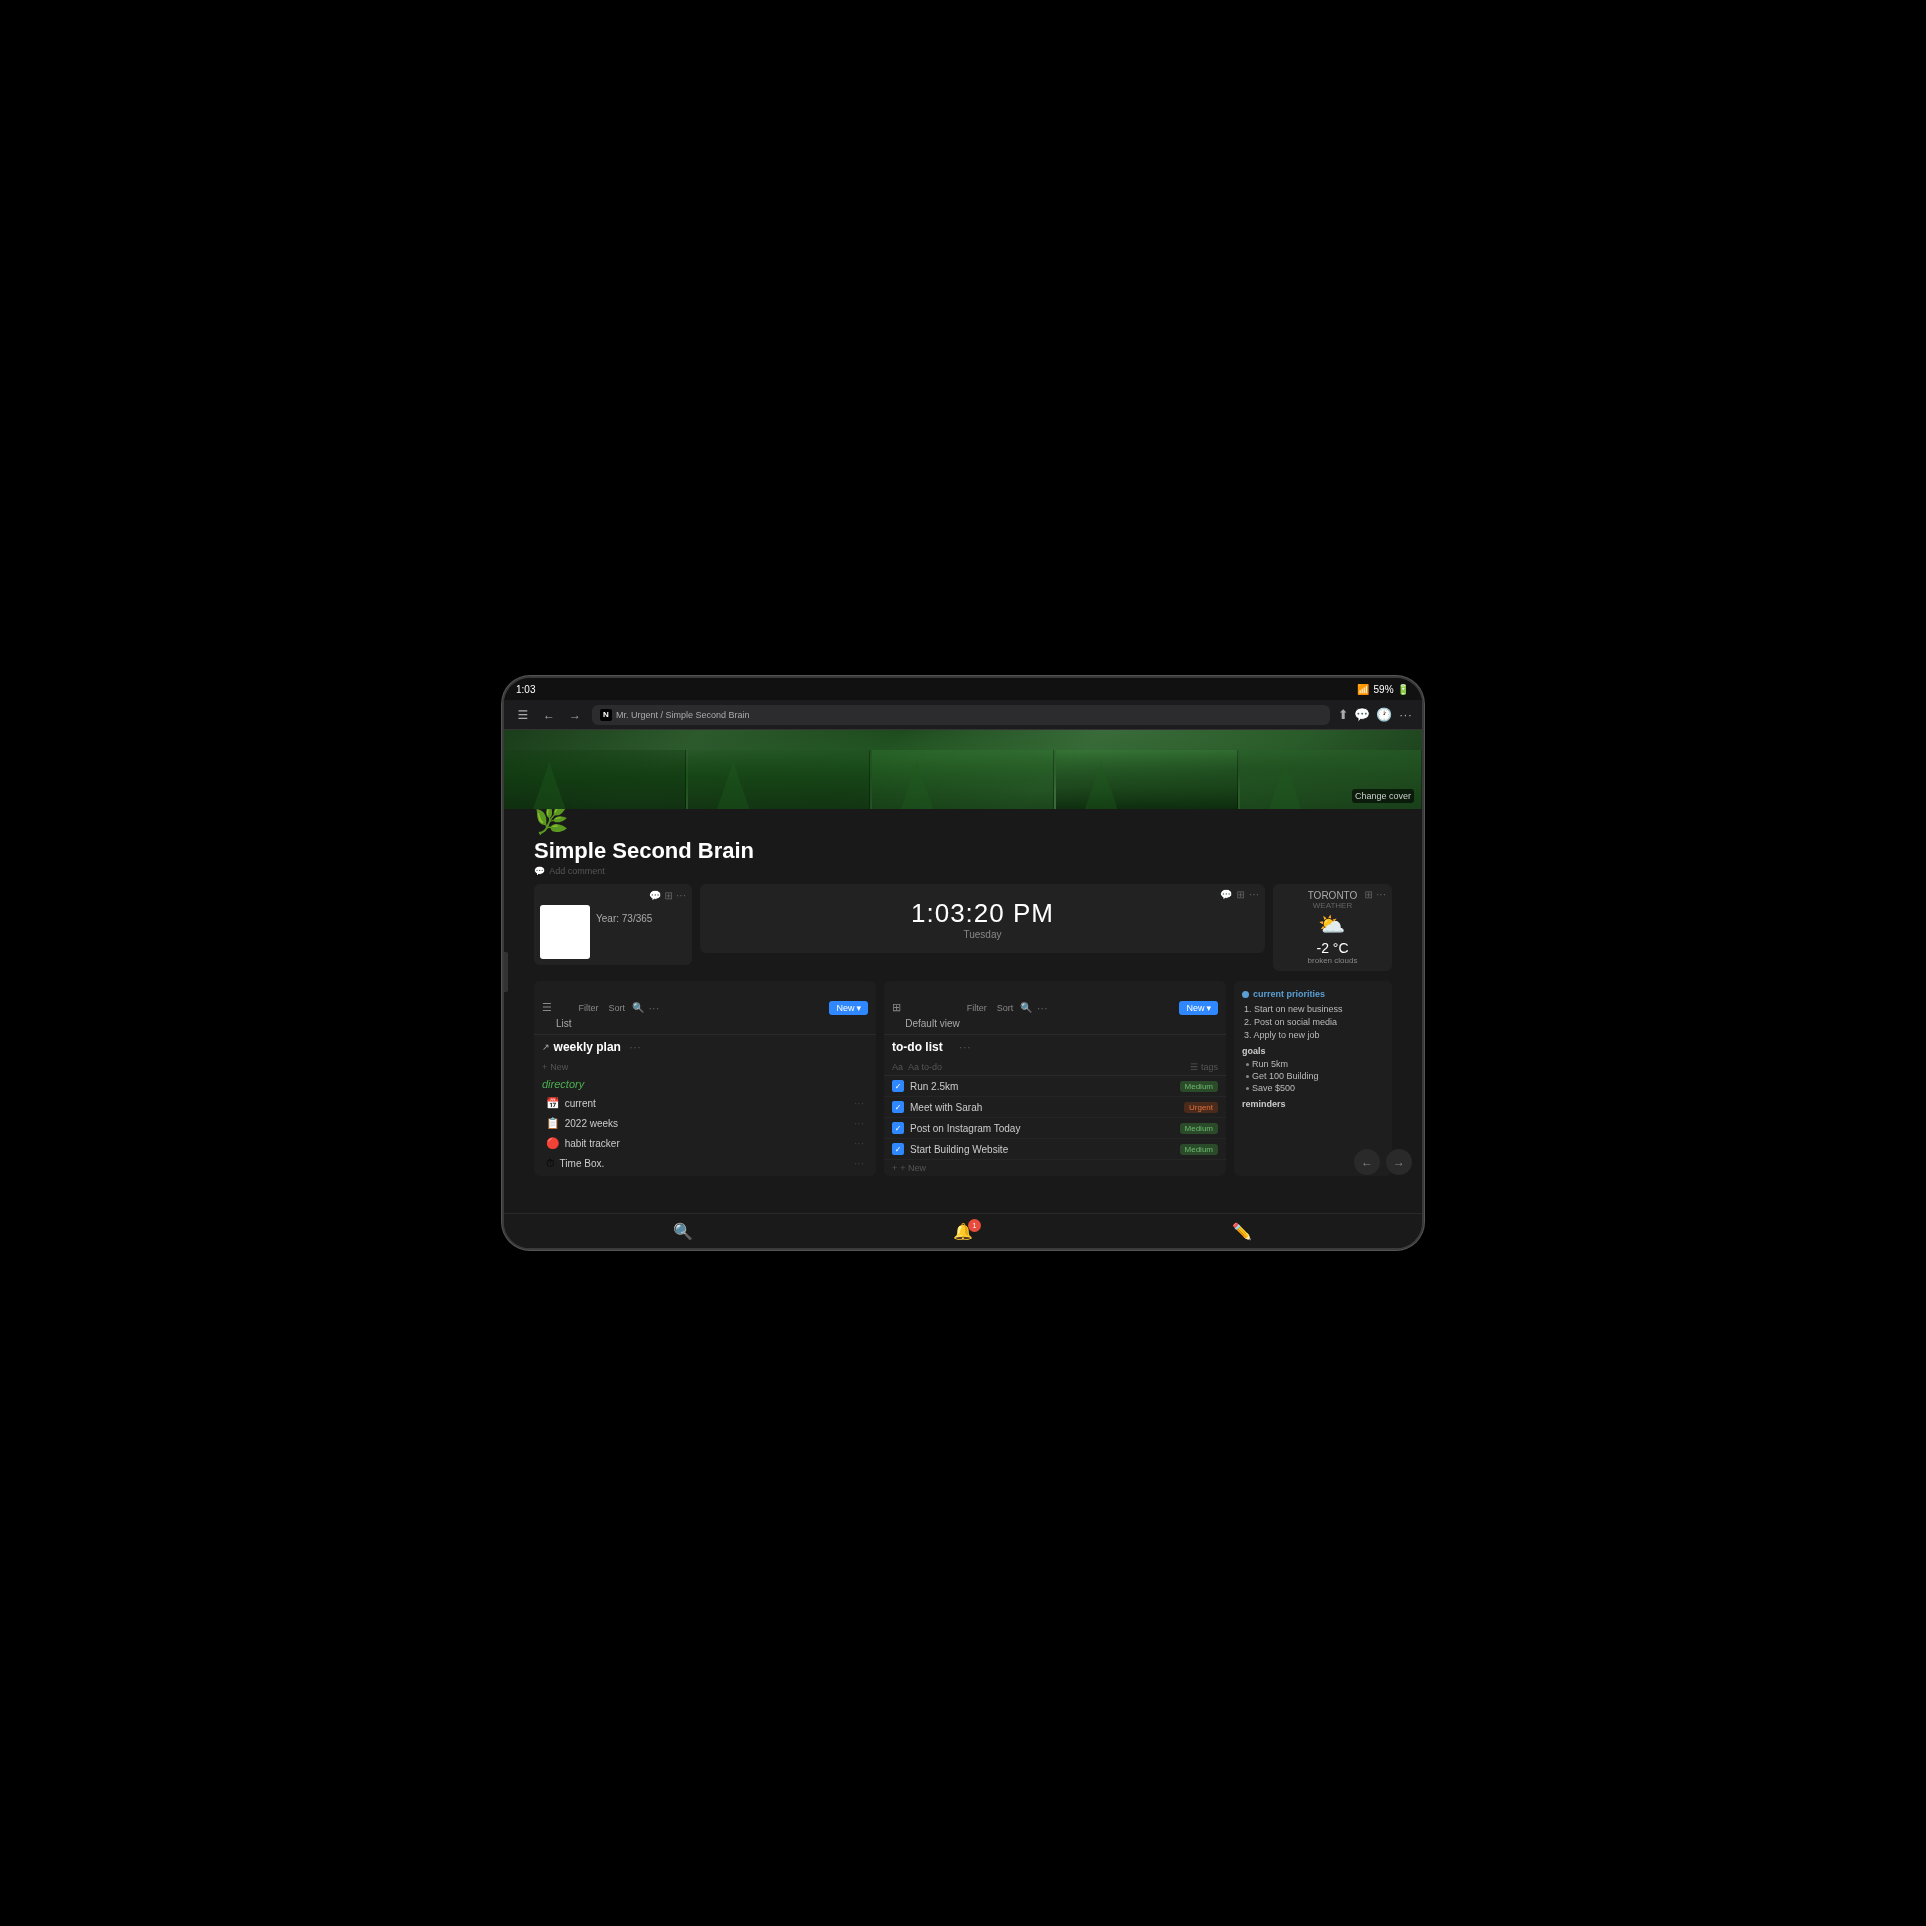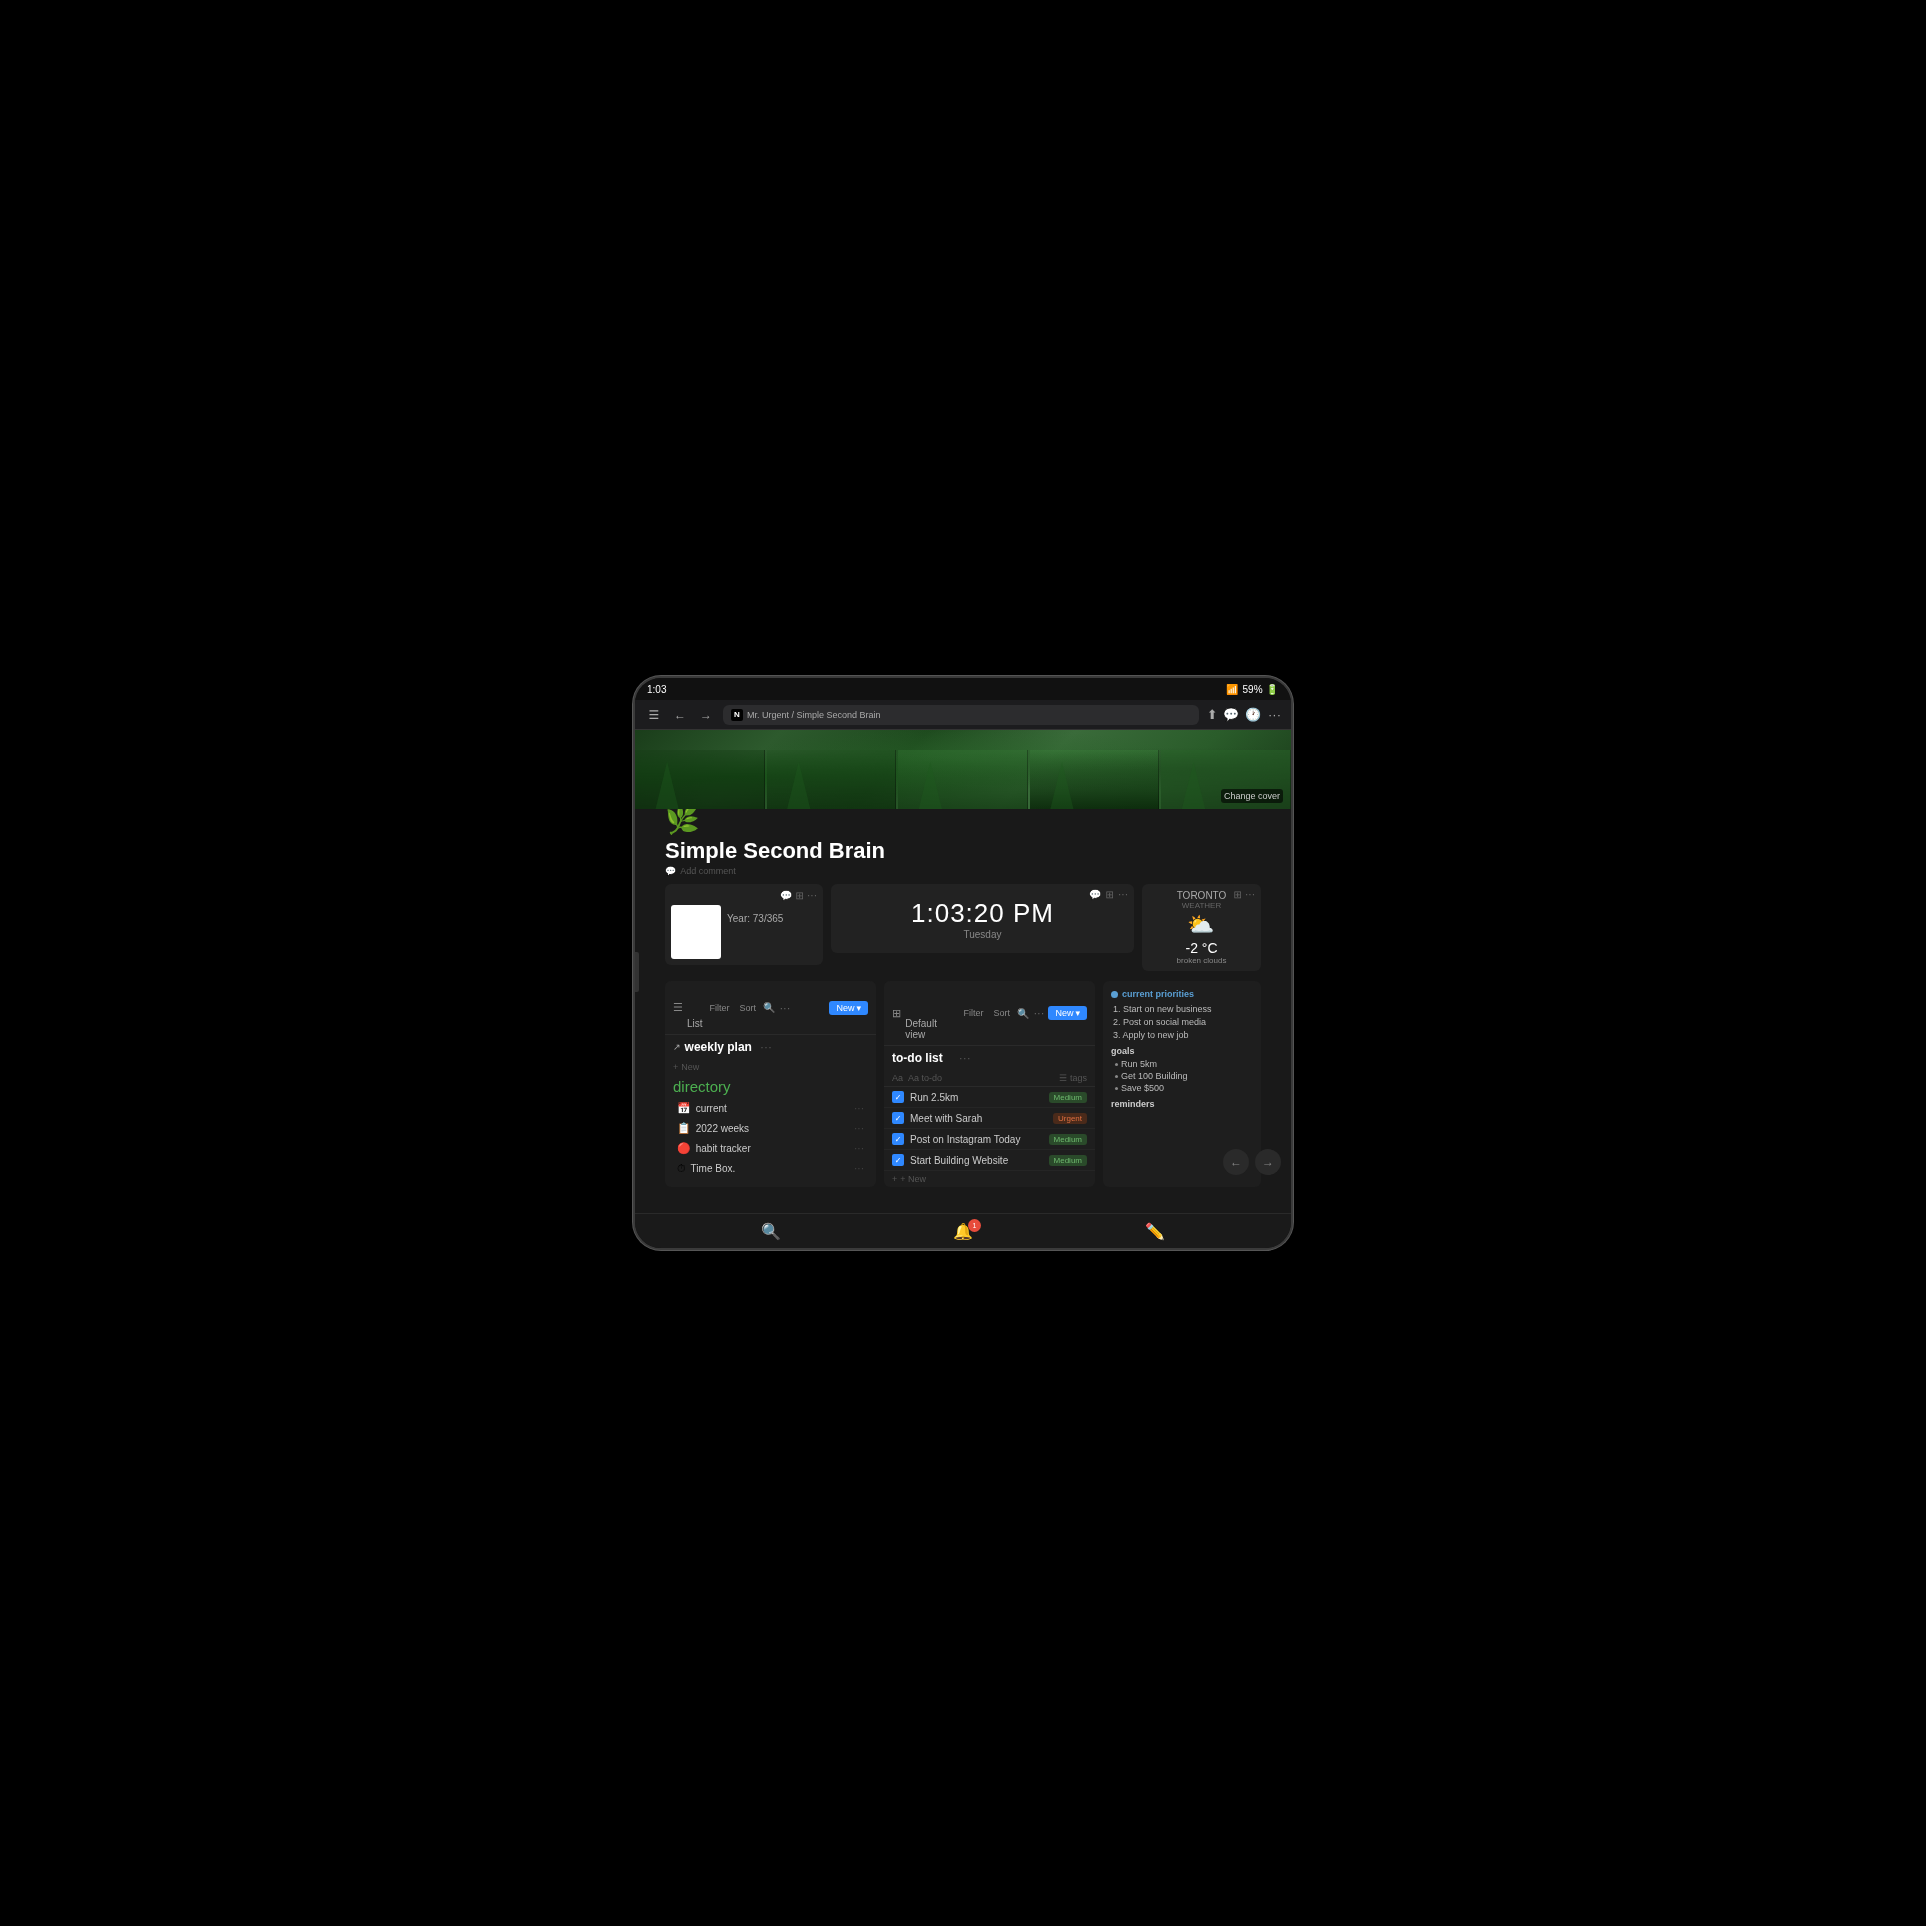--- a/index.html
+++ b/index.html
@@ -6,21 +6,21 @@
     body {
       background: #000;
       display: flex;
       align-items: center;
       justify-content: center;
       min-height: 100vh;
       font-family: -apple-system, BlinkMacSystemFont, 'Segoe UI', sans-serif;
     }
 
     .device {
-      width: 660px;
+      width: 922px;
       height: 574px;
       background: #1a1a1a;
       border-radius: 28px;
       border: 2px solid #3a3a3a;
       overflow: hidden;
       position: relative;
       box-shadow: 0 0 0 1px #555, inset 0 0 20px rgba(0,0,0,0.5);
     }
 
     
@@ -310,22 +310,23 @@
       color: #555;
       cursor: pointer;
       display: flex;
       align-items: center;
       gap: 3px;
     }
 
     
     .directory-label {
       padding: 3px 8px;
-      font-size: 15px;
+      font-size: 11px;
       color: #4CAF50;
+      font-style: italic;
       font-weight: 500;
     }
     .dir-item {
       display: flex;
       align-items: center;
       padding: 3px 8px;
       gap: 5px;
       cursor: pointer;
       border-radius: 3px;
       margin: 1px 4px;

